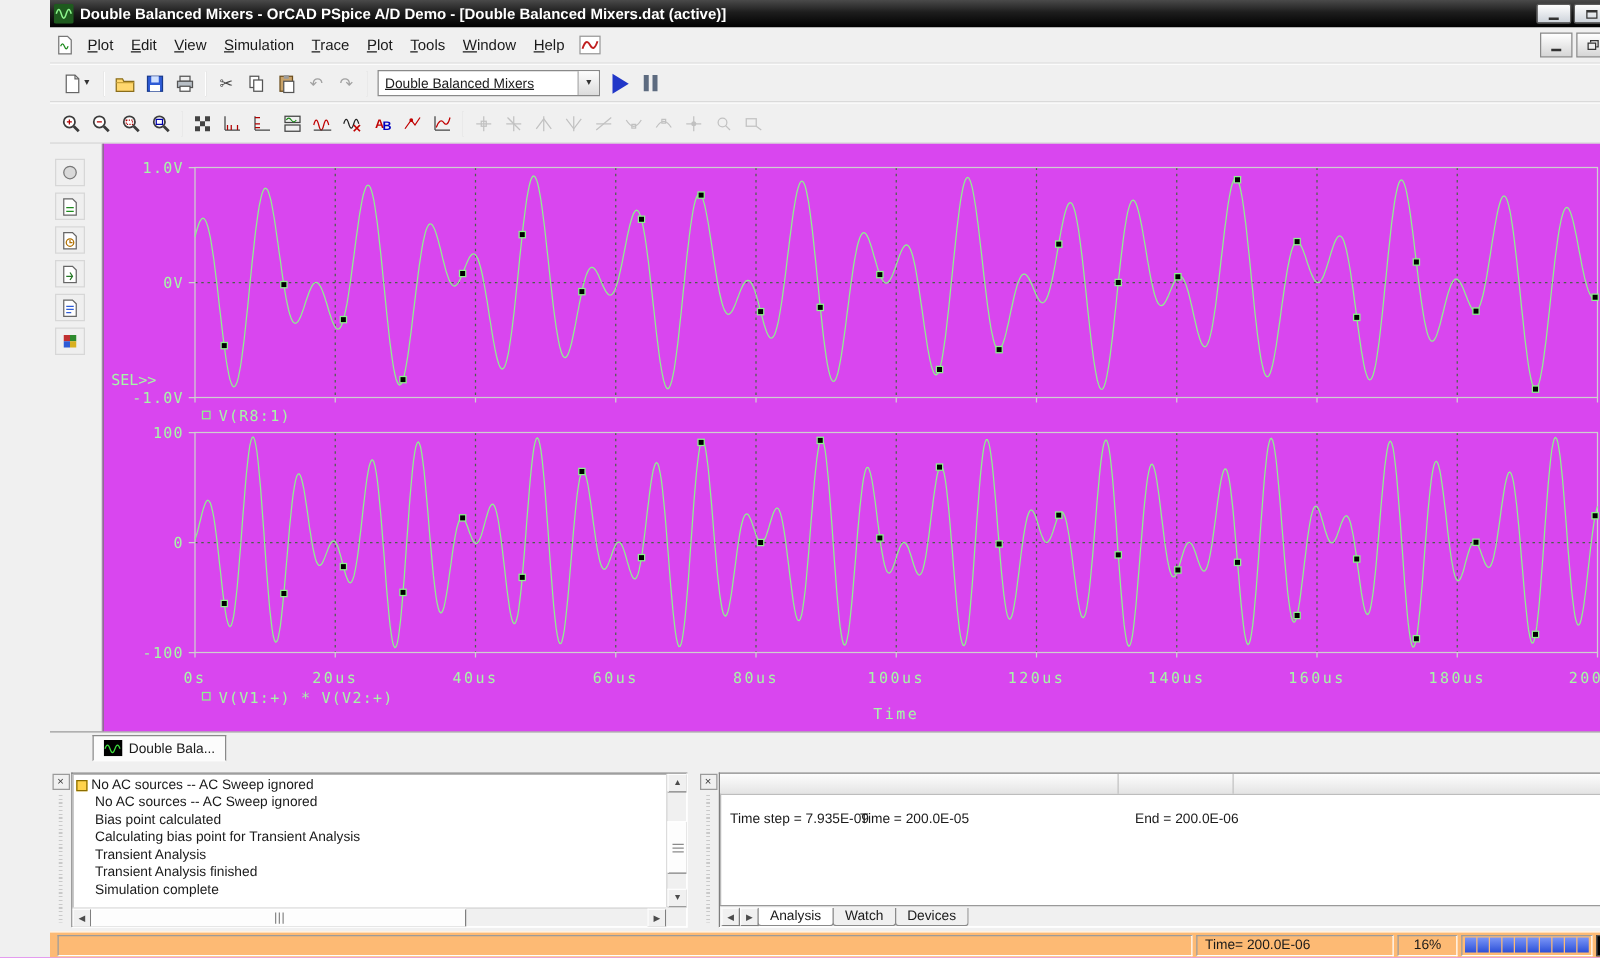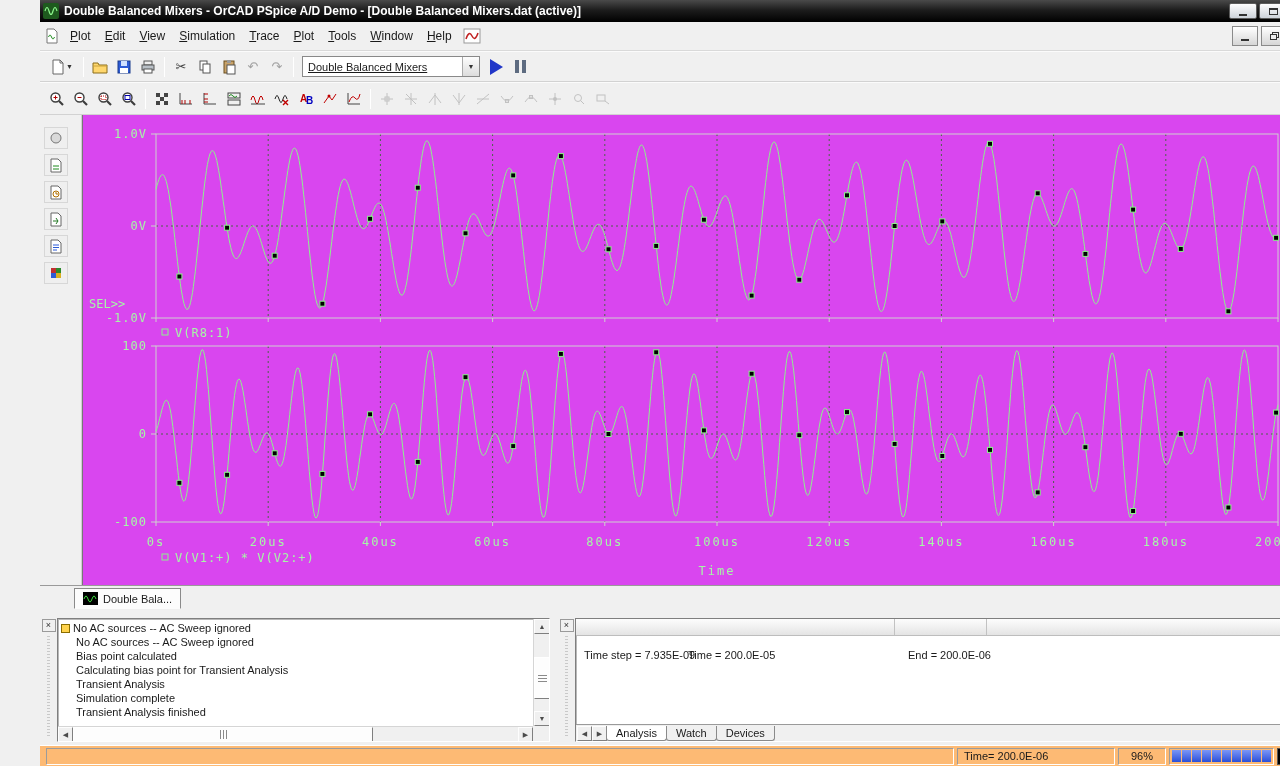--- a/index.html
+++ b/index.html
@@ -584,25 +584,25 @@
           <div class="msg-line">
               <span style="width:12px"></span>
               <span>Calculating bias point for Transient Analysis</span>
             </div>
           <div class="msg-line">
               <span style="width:12px"></span>
               <span>Transient Analysis</span>
             </div>
           <div class="msg-line">
               <span style="width:12px"></span>
-              <span>Simulation complete</span>
+              <span>Transient Analysis finished</span>
             </div>
           <div class="msg-line">
               <span style="width:12px"></span>
-              <span>Transient Analysis finished</span>
+              <span>Simulation complete</span>
             </div>
         </div>
         <div class="vscroll">
           <div class="sb-btn vs-btn">
               <span>▲</span>
             </div>
           <div class="v-thumb">
               <span class="vgrip"></span>
             </div>
           <div class="sb-btn vs-btn" style="position:absolute;bottom:0">
@@ -651,21 +651,21 @@
           <div class="tab">Watch</div>
           <div class="tab">Devices</div>
         </div>
       </div>
     </div>
   </div>
 
   <div class="statusbar">
     <div class="sb-panel sb-spacer"></div>
     <div class="sb-panel" style="width:158px">Time= 200.0E-06</div>
-    <div class="sb-panel" style="width:48px;justify-content:center">96%</div>
+    <div class="sb-panel" style="width:48px;justify-content:center">16%</div>
     <div class="sb-panel pb-wrap">
       <span class="pb-block"></span>
         <span class="pb-block"></span>
         <span class="pb-block"></span>
         <span class="pb-block"></span>
         <span class="pb-block"></span>
         <span class="pb-block"></span>
         <span class="pb-block"></span>
         <span class="pb-block"></span>
         <span class="pb-block"></span>

